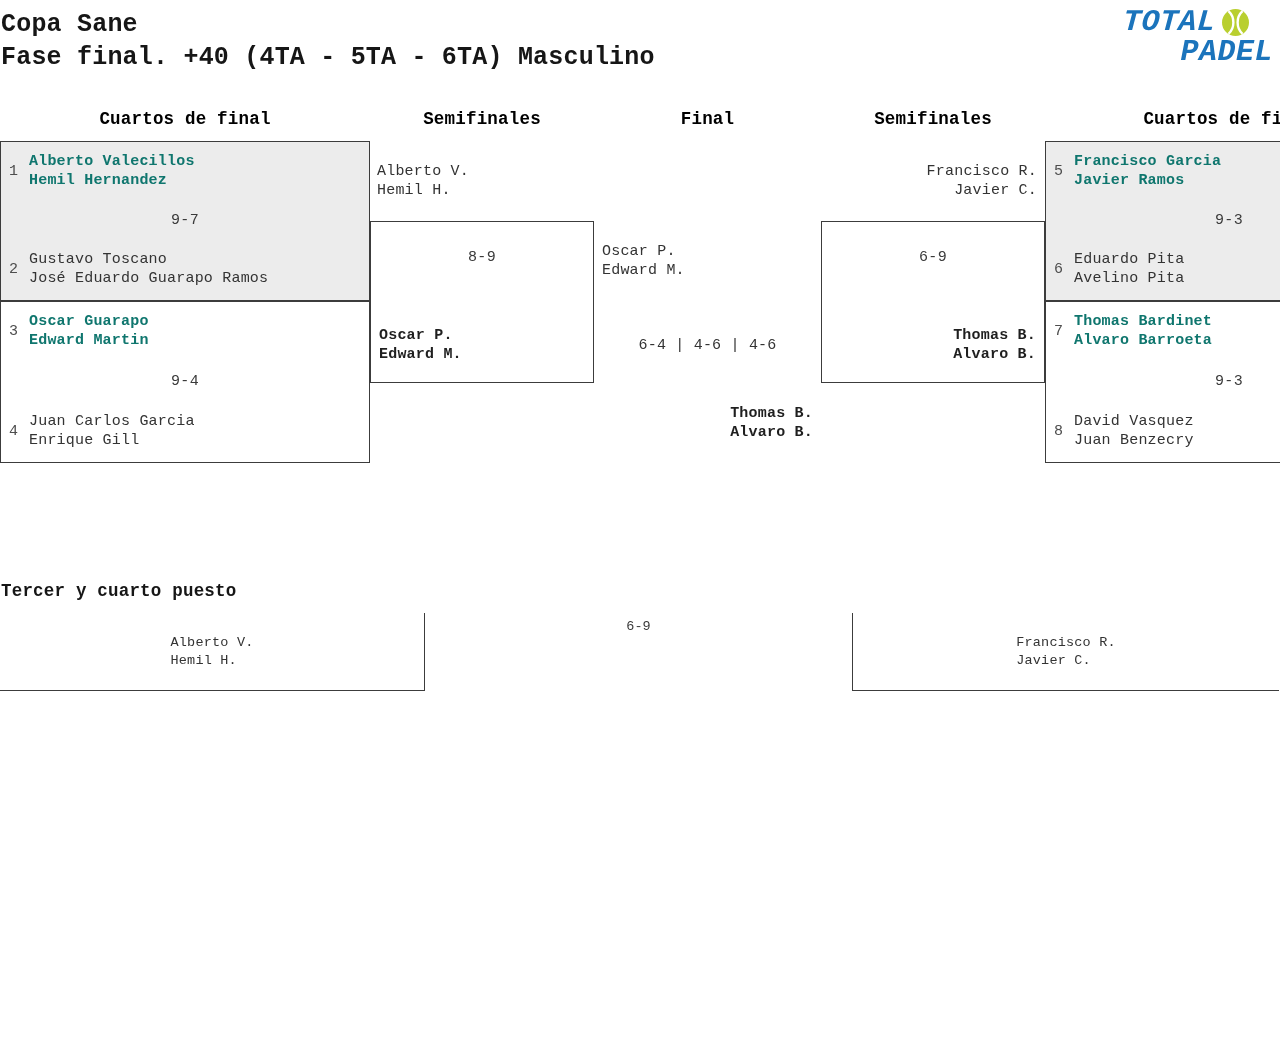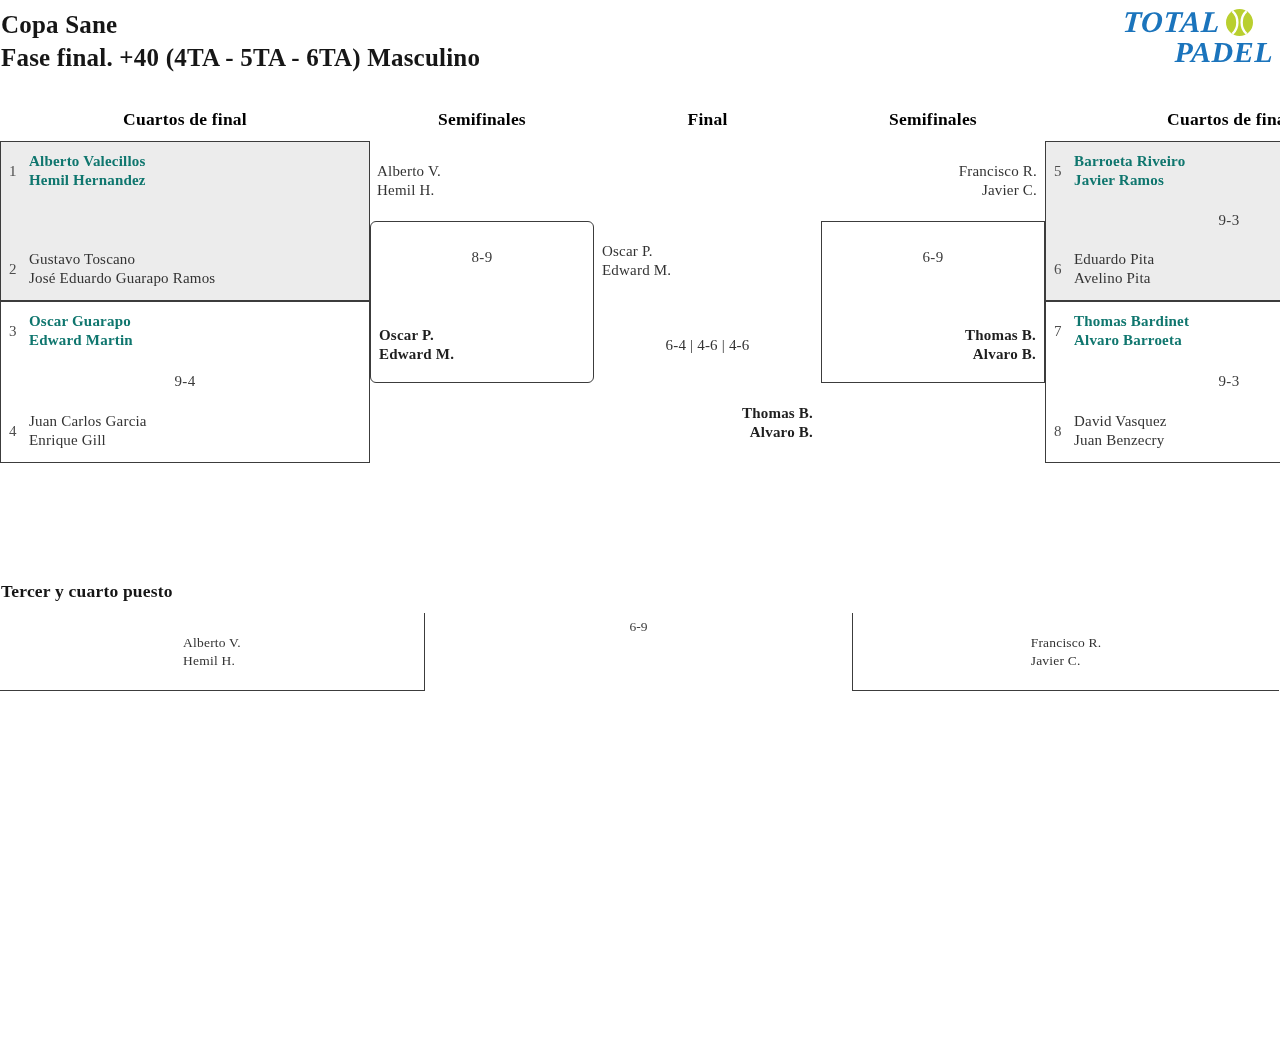--- a/index.html
+++ b/index.html
@@ -1,18 +1,18 @@
 <!DOCTYPE html>
 <html><head>
 <meta charset="utf-8">
 <style>
   html,body{margin:0;padding:0;background:#fff;}
   .page{
     position:relative;width:1280px;height:772px;overflow:hidden;
-    background:#fff;font-family:Liberation Serif, serif;color:#2e2e2e;
+    background:#fff;font-family:Liberation Mono, monospace;color:#2e2e2e;
   }
   
   .page-title{position:absolute;left:1px;top:8px;font-size:25px;line-height:33px;
     font-weight:700;color:#161616;letter-spacing:.2px;}
   
   .logo{position:absolute;left:1123px;top:6px;width:150px;cursor:pointer;}
   .logo-row1{display:flex;align-items:center;justify-content:flex-start;gap:6px;}
   .logo-text{font-style:italic;font-weight:700;font-size:30px;line-height:32px;
     color:#1b74bc;letter-spacing:.5px;transform:skewX(-4deg);}
   .logo-row2{text-align:right;margin-top:-2px;}
@@ -85,20 +85,21 @@
   <div class="round-header" style="left:1045px;width:368px;">Cuartos de final</div>
 
   <div class="qf-box shaded" style="left:0;top:141px;width:370px;height:160px;">
     <div class="team">
       <span class="seed">1</span>
       <span class="names winner">
         <span>Alberto Valecillos</span>
         <span>Hemil Hernandez</span>
       </span>
     </div>
+    <div class="score">9-7</div>
     <div class="team">
       <span class="seed">2</span>
       <span class="names">
         <span>Gustavo Toscano</span>
         <span>José Eduardo Guarapo Ramos</span>
       </span>
     </div>
   </div>
 
   <div class="qf-box" style="left:0;top:301px;width:370px;height:162px;">
@@ -117,21 +118,21 @@
         <span>Enrique Gill</span>
       </span>
     </div>
   </div>
 
   <div class="float-team" style="left:377px;top:162px;">
     <div>Alberto V.</div>
     <div>Hemil H.</div>
   </div>
 
-  <div class="sf-box" style="left:370px;top:221px;width:224px;height:162px;border-radius:6px;">
+  <div class="sf-box" style="left:370px;top:221px;width:224px;height:162px;">
     <div class="sf-score">8-9</div>
     <div class="sf-winner">
       <div>Oscar P.</div>
       <div>Edward M.</div>
     </div>
   </div>
 
   <div class="float-team" style="left:602px;top:242px;">
     <div>Oscar P.</div>
     <div>Edward M.</div>
@@ -152,21 +153,21 @@
     <div class="sf-winner right">
       <div>Thomas B.</div>
       <div>Alvaro B.</div>
     </div>
   </div>
 
   <div class="qf-box shaded" style="left:1045px;top:141px;width:368px;height:160px;">
     <div class="team">
       <span class="seed">5</span>
       <span class="names winner">
-        <span>Barroeta Riveiro</span>
+        <span>Francisco Garcia</span>
         <span>Javier Ramos</span>
       </span>
     </div>
     <div class="score">9-3</div>
     <div class="team">
       <span class="seed">6</span>
       <span class="names">
         <span>Eduardo Pita</span>
         <span>Avelino Pita</span>
       </span>

